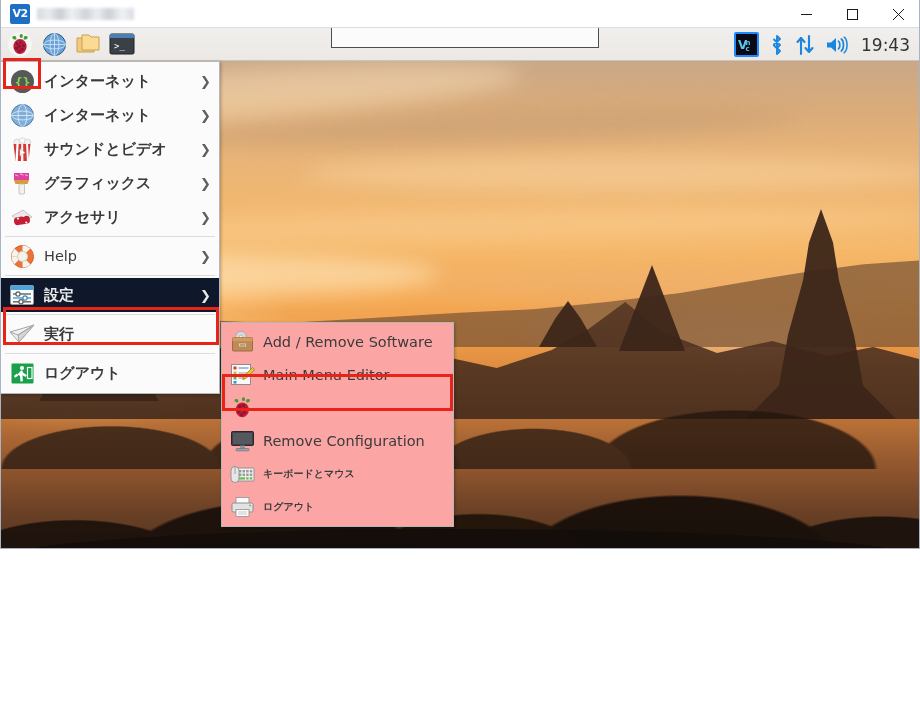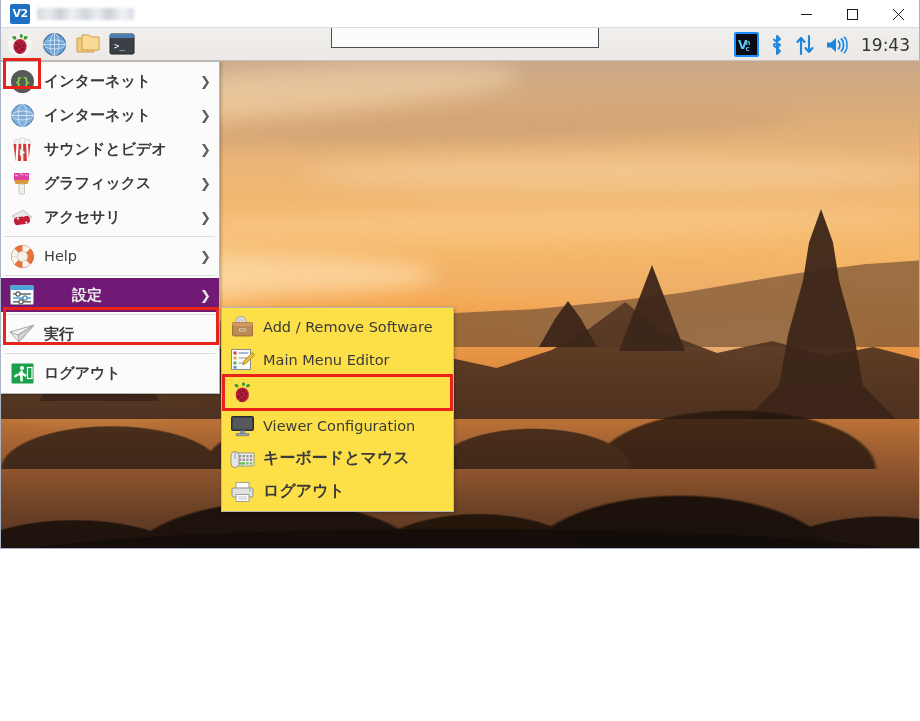--- a/index.html
+++ b/index.html
@@ -223,49 +223,49 @@
   }
   .mi .lbl {
     font-size: 14.5px; color: #3b3b3b; white-space: nowrap;
     font-family: "DejaVu Sans", "Liberation Sans", sans-serif;
   }
   .mi.ja .lbl { font-weight: 600; font-size: 15px; color: #3a3a3a; }
   .mi .arrow {
     position: absolute; right: 8px; top: 50%; transform: translateY(-50%);
     font-size: 13px; color: #5f5f5f;
   }
-  .mi.sel { background: #701a75; gap: 28px; }
+  .mi.sel { background: #0f172a; }
   .mi.sel .lbl { color: #e9e9e9; }
   .mi.sel .arrow { color: #e9e9e9; }
   .sep { height: 1px; background: #dcdcdc; margin: 2px 4px; }
 
   
   .submenu {
-    position: absolute; left: 220px; top: 279px; width: 233px;
-    background: #fde047;
+    position: absolute; left: 220px; top: 294px; width: 233px;
+    background: #fca5a5;
     border: 1px solid #b7b7b7;
     box-shadow: 1px 1px 3px rgba(0,0,0,.28);
     padding: 2px 0 3px 0;
     z-index: 62;
   }
   .si {
     display: flex; align-items: center; height: 33px;
     padding: 0 6px 0 7px;
     cursor: default;
   }
   .si .ico {
     width: 26px; height: 26px; margin-right: 8px;
     display: flex; align-items: center; justify-content: center;
     flex: 0 0 26px;
   }
   .si .lbl {
     font-size: 14.5px; color: #3b3b3b; white-space: nowrap;
     font-family: "DejaVu Sans", "Liberation Sans", sans-serif;
   }
-  .si.ja .lbl { font-weight: 600; font-size: 16px; }
+  .si.ja .lbl { font-weight: 600; font-size: 10px; }
   .si.sel { background: #8a8d8f; }
   .si.sel .lbl { color: #e9e9e9; }
 
   
   .annot {
     position: absolute; border: 3px solid #e8231a;
     pointer-events: none; z-index: 80;
   }
   .an-pi    { left: 2px;   top: 30px;  width: 38px;  height: 31px; }
   .an-set   { left: 2px;   top: 279px; width: 216px; height: 38px; }
@@ -602,21 +602,21 @@
 
       <div class="si">
         <span class="ico">
           <svg width="25" height="22" viewBox="0 0 25 22">
             <rect x="1.5" y="1.5" width="22" height="14" rx="1" fill="#3e4146" stroke="#25282c" stroke-width="1"></rect>
             <rect x="3" y="3" width="19" height="11" fill="#55595f"></rect>
             <rect x="10" y="15.5" width="5" height="3.5" fill="#8e9399"></rect>
             <rect x="6" y="18.5" width="13" height="2.3" rx=".8" fill="#9aa0a6" stroke="#6e7378" stroke-width=".7"></rect>
           </svg>
         </span>
-        <span class="lbl">Viewer Configuration</span>
+        <span class="lbl">Remove Configuration</span>
       </div>
 
       <div class="si ja">
         <span class="ico">
           <svg width="25" height="22" viewBox="0 0 25 22">
             <rect x="7" y="5" width="17" height="13" rx="1" fill="#efefef" stroke="#8d8d8d" stroke-width=".9"></rect>
             <rect x="9" y="7" width="2.4" height="2.4" fill="#9a9a9a"></rect>
             <rect x="12.6" y="7" width="2.4" height="2.4" fill="#9a9a9a"></rect>
             <rect x="16.2" y="7" width="2.4" height="2.4" fill="#9a9a9a"></rect>
             <rect x="19.8" y="7" width="2.4" height="2.4" fill="#9a9a9a"></rect>

